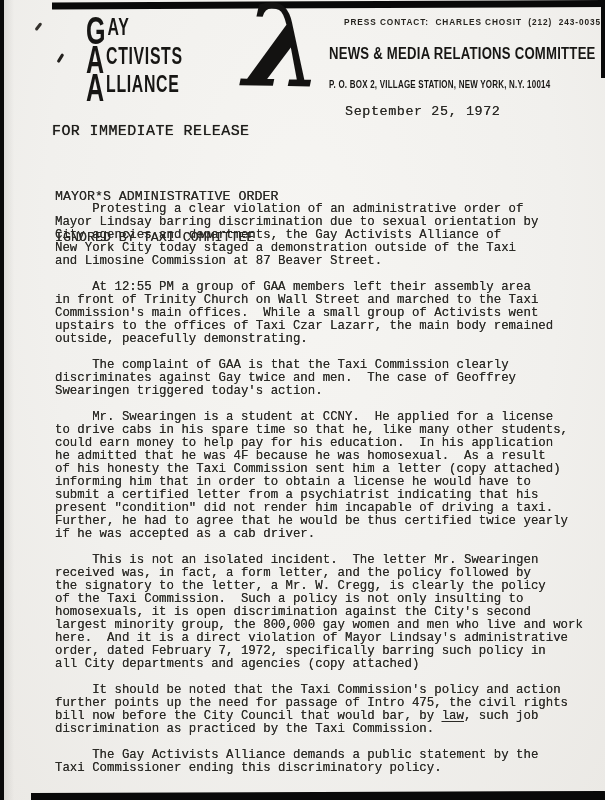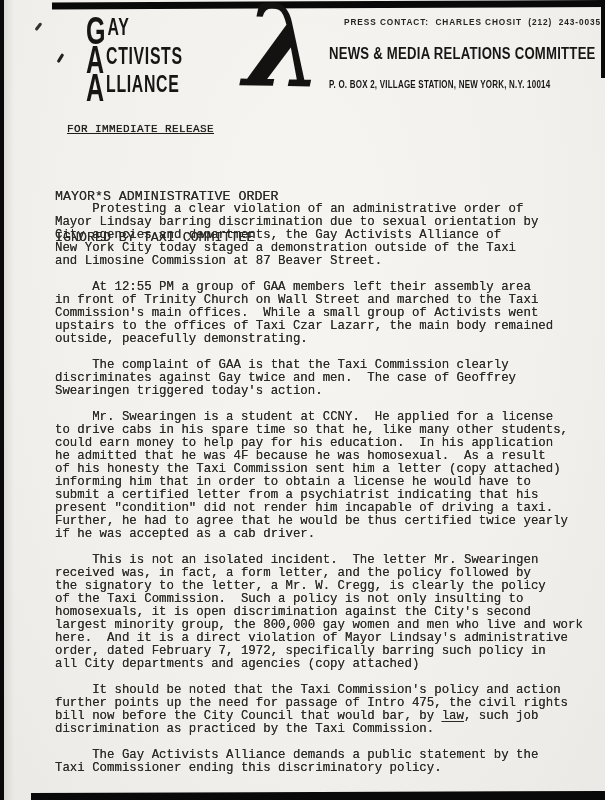--- a/index.html
+++ b/index.html
@@ -45,23 +45,23 @@
     font-family:"Liberation Sans",sans-serif;font-weight:bold;font-size:16px;
     color:var(--print-ink);white-space:pre;transform:scaleX(0.82);transform-origin:left top;letter-spacing:0.3px;}
   .address{position:absolute;left:329px;top:78px;
     font-family:"Liberation Sans",sans-serif;font-weight:bold;font-size:10.5px;
     color:var(--print-ink);white-space:pre;transform:scaleX(0.76);transform-origin:left top;letter-spacing:0.3px;}
   .date-line{position:absolute;left:345px;top:104px;
     font-size:13.4px;letter-spacing:0.6px;color:var(--typewriter-ink);
     white-space:pre;text-shadow:0 0 0.6px rgba(43,42,38,0.85);}
 
   
-  .release-line{position:absolute;left:67px;top:123px;
-    font-size:11px;color:#1e1d1a;white-space:pre;letter-spacing:0.4px;
-    text-shadow:0 0 0.7px rgba(30,29,26,0.9);text-decoration:underline;}
+  .release-line{position:absolute;left:52px;top:123px;
+    font-size:15px;color:#1e1d1a;white-space:pre;letter-spacing:0.4px;
+    text-shadow:0 0 0.7px rgba(30,29,26,0.9);}
   .doc-title{position:absolute;left:55px;top:163px;width:535px;text-align:left;
     font-size:13.3px;line-height:13.5px;color:var(--typewriter-ink);
     white-space:pre;text-shadow:0 0 0.6px rgba(43,42,38,0.85);}
   .body-text{position:absolute;left:55px;top:203px;width:550px;
     font-size:12.4px;line-height:13px;color:var(--typewriter-ink);
     text-shadow:0 0 0.6px rgba(43,42,38,0.8);}
   .para{white-space:pre-wrap;margin:0 0 13px 0;}
   .u{text-decoration:underline;text-underline-offset:2px;}
 </style>
 </head>
@@ -90,20 +90,21 @@
       <span class="logo-initial">A</span>
         <span class="logo-rest">LLIANCE</span>
     </div>
   </div>
 
   <div class="lambda">λ</div>
 
   <div class="press-contact">PRESS CONTACT:  CHARLES CHOSIT  (212)  243-0035</div>
   <div class="committee">NEWS &amp; MEDIA RELATIONS COMMITTEE</div>
   <div class="address">P. O. BOX 2, VILLAGE STATION, NEW YORK, N.Y. 10014</div>
+  <div class="date-line">September 25, 1972</div>
 
   <div class="release-line">FOR IMMEDIATE RELEASE</div>
 
   <div class="doc-title">
     <div>MAYOR*S ADMINISTRATIVE ORDER</div>
     <div>IGNORED BY TAXI COMMITTEE</div>
   </div>
 
   <div class="body-text">
     <div class="para">     Protesting a clear violation of an administrative order of

